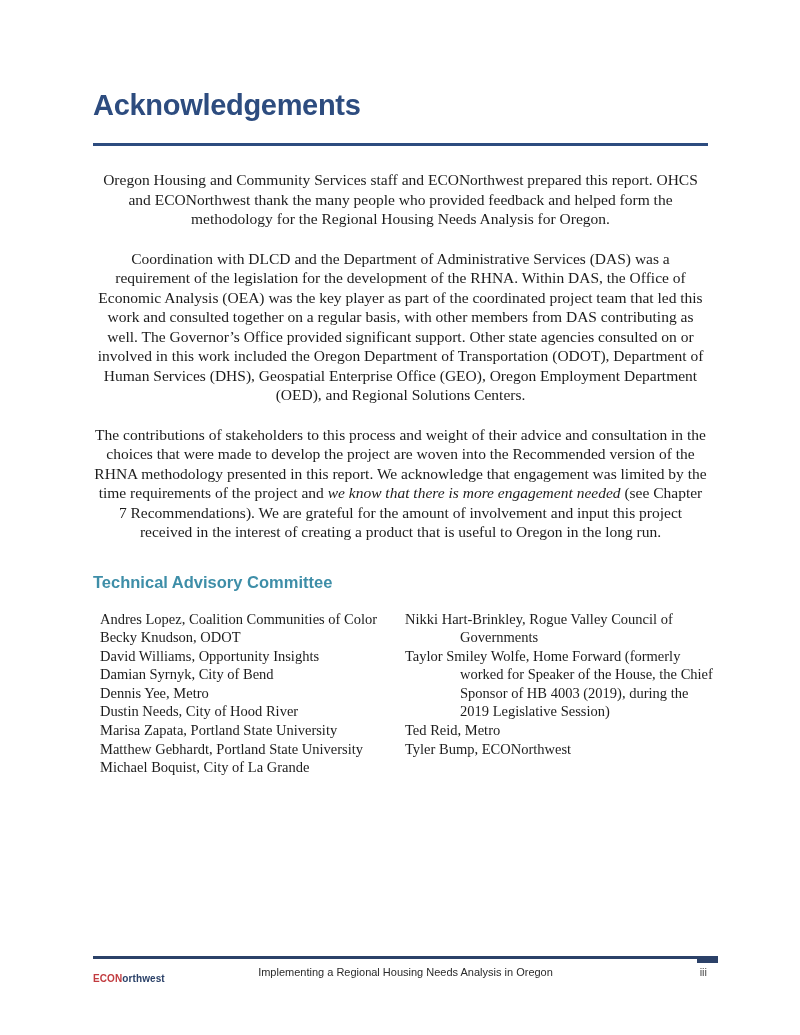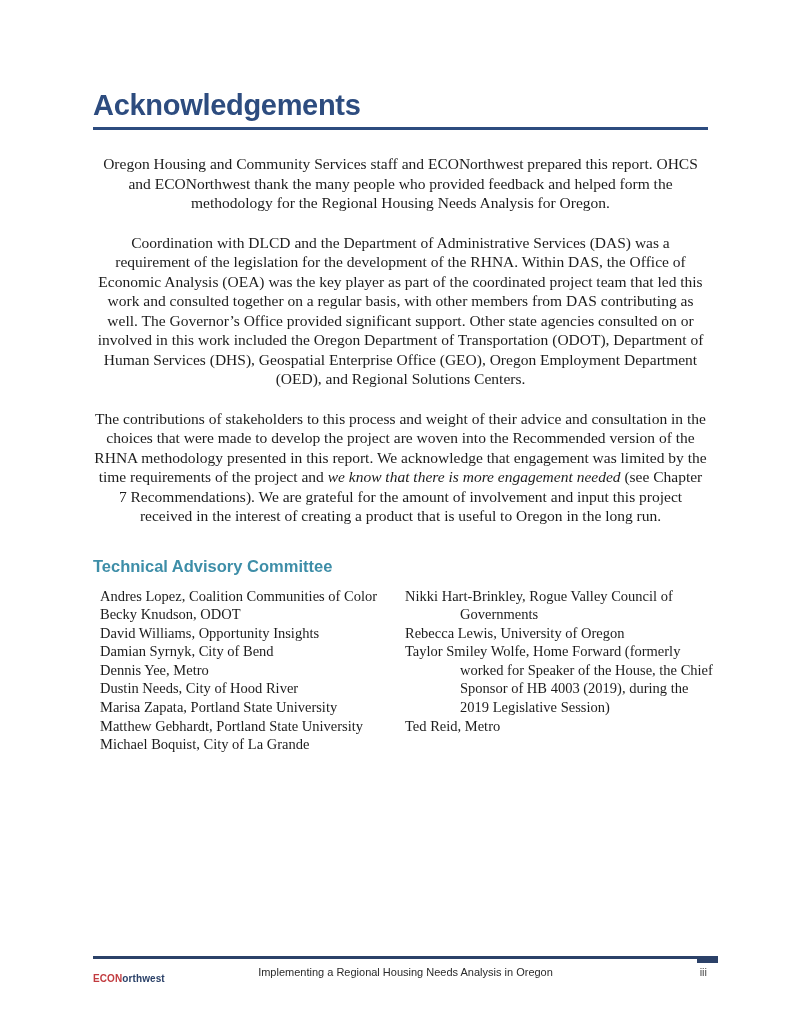--- a/index.html
+++ b/index.html
@@ -19,21 +19,21 @@
   }
   .doc-title {
     margin:0;
     font-family:"Liberation Sans", sans-serif;
     font-weight:600;
     font-size:29px;
     line-height:34px;
     letter-spacing:-0.3px;
     color:var(--heading_navy, #2d4c7f);
     border-bottom:3px solid var(--heading_navy, #2d4c7f);
-    padding-bottom:5px;
+    padding-bottom:21px;
   }
   .body-par {
     margin:0 0 20px 0;
     font-size:15.5px;
     line-height:19.5px;
     text-align:center;
   }
   .body-par.first { margin-top:24px; }
   .emphasis { font-style:italic; }
   .section-heading {
@@ -44,21 +44,21 @@
     line-height:20px;
     color:var(--heading_teal, #3e8ea8);
   }
   .committee-intro {
     margin:12px 0 0 0;
     font-size:15.5px;
     line-height:19.5px;
   }
   .committee-columns {
     display:flex;
-    margin-top:11px;
+    margin-top:18px;
   }
   .committee-list {
     list-style:none;
     margin:0; padding:0;
     font-size:14.5px;
     line-height:18.6px;
   }
   .committee-list li {
     padding-left:55px;
     text-indent:-55px;
@@ -131,23 +131,23 @@
           <li>David Williams, Opportunity Insights</li>
           <li>Damian Syrnyk, City of Bend</li>
           <li>Dennis Yee, Metro</li>
           <li>Dustin Needs, City of Hood River</li>
           <li>Marisa Zapata, Portland State University</li>
           <li>Matthew Gebhardt, Portland State University</li>
           <li>Michael Boquist, City of La Grande</li>
         </ul>
       <ul class="committee-list right">
           <li>Nikki Hart-Brinkley, Rogue Valley Council of Governments</li>
-          <li>Rebecca Lewis, University of Oregon</li>
           <li>Taylor Smiley Wolfe, Home Forward (formerly worked for Speaker of the House, the Chief Sponsor of HB 4003 (2019), during the 2019 Legislative Session)</li>
           <li>Ted Reid, Metro</li>
+          <li>Tyler Bump, ECONorthwest</li>
         </ul>
     </div>
 
   </div>
 
   <div class="footer">
     <div class="footer-rule">
       <span class="end-block"></span>
     </div>
     <div class="footer-row">

